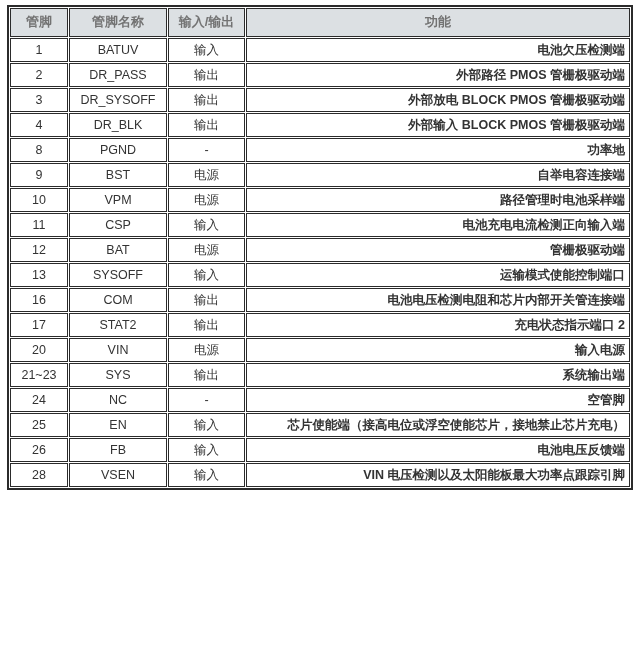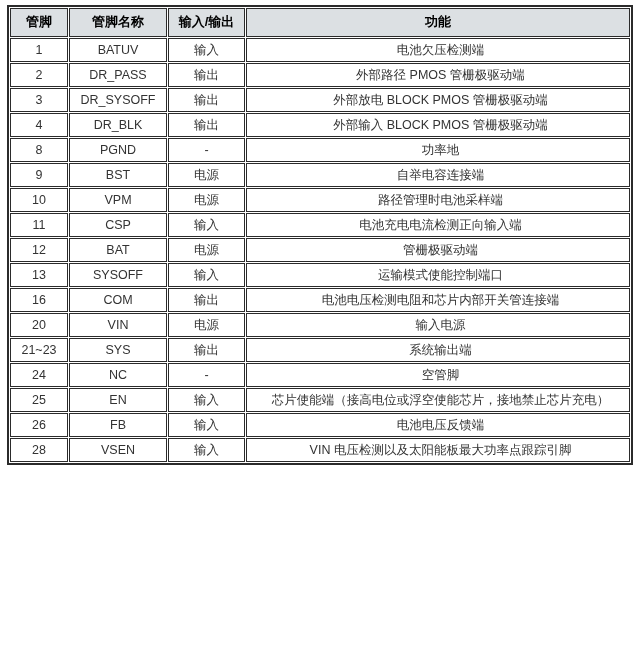--- a/index.html
+++ b/index.html
@@ -38,25 +38,26 @@
     height: 22px;
     line-height: 1.15;
     overflow: hidden;
     white-space: nowrap;
   }
   table.pin-table th {
     background: #dce0e3;
     font-weight: bold;
     font-size: 13px;
     height: 27px;
-    color: #000000;
+    color: #737373;
   }
   table.pin-table td.func-cell {
-    text-align: center;
+    text-align: right;
     padding-left: 9px;
+    font-weight: bold;
   }
   col.c-pin  { width: 58px; }
   col.c-name { width: 98px; }
   col.c-io   { width: 77px; }
   col.c-func { width: auto; }
 </style>
 </head>
 <body>
 
 <div class="page">
@@ -136,20 +137,26 @@
           <td>输入</td>
           <td class="func-cell">运输模式使能控制端口</td>
         </tr>
         <tr>
           <td>16</td>
           <td>COM</td>
           <td>输出</td>
           <td class="func-cell">电池电压检测电阻和芯片内部开关管连接端</td>
         </tr>
         <tr>
+          <td>17</td>
+          <td>STAT2</td>
+          <td>输出</td>
+          <td class="func-cell">充电状态指示端口 2</td>
+        </tr>
+        <tr>
           <td>20</td>
           <td>VIN</td>
           <td>电源</td>
           <td class="func-cell">输入电源</td>
         </tr>
         <tr>
           <td>21~23</td>
           <td>SYS</td>
           <td>输出</td>
           <td class="func-cell">系统输出端</td>

